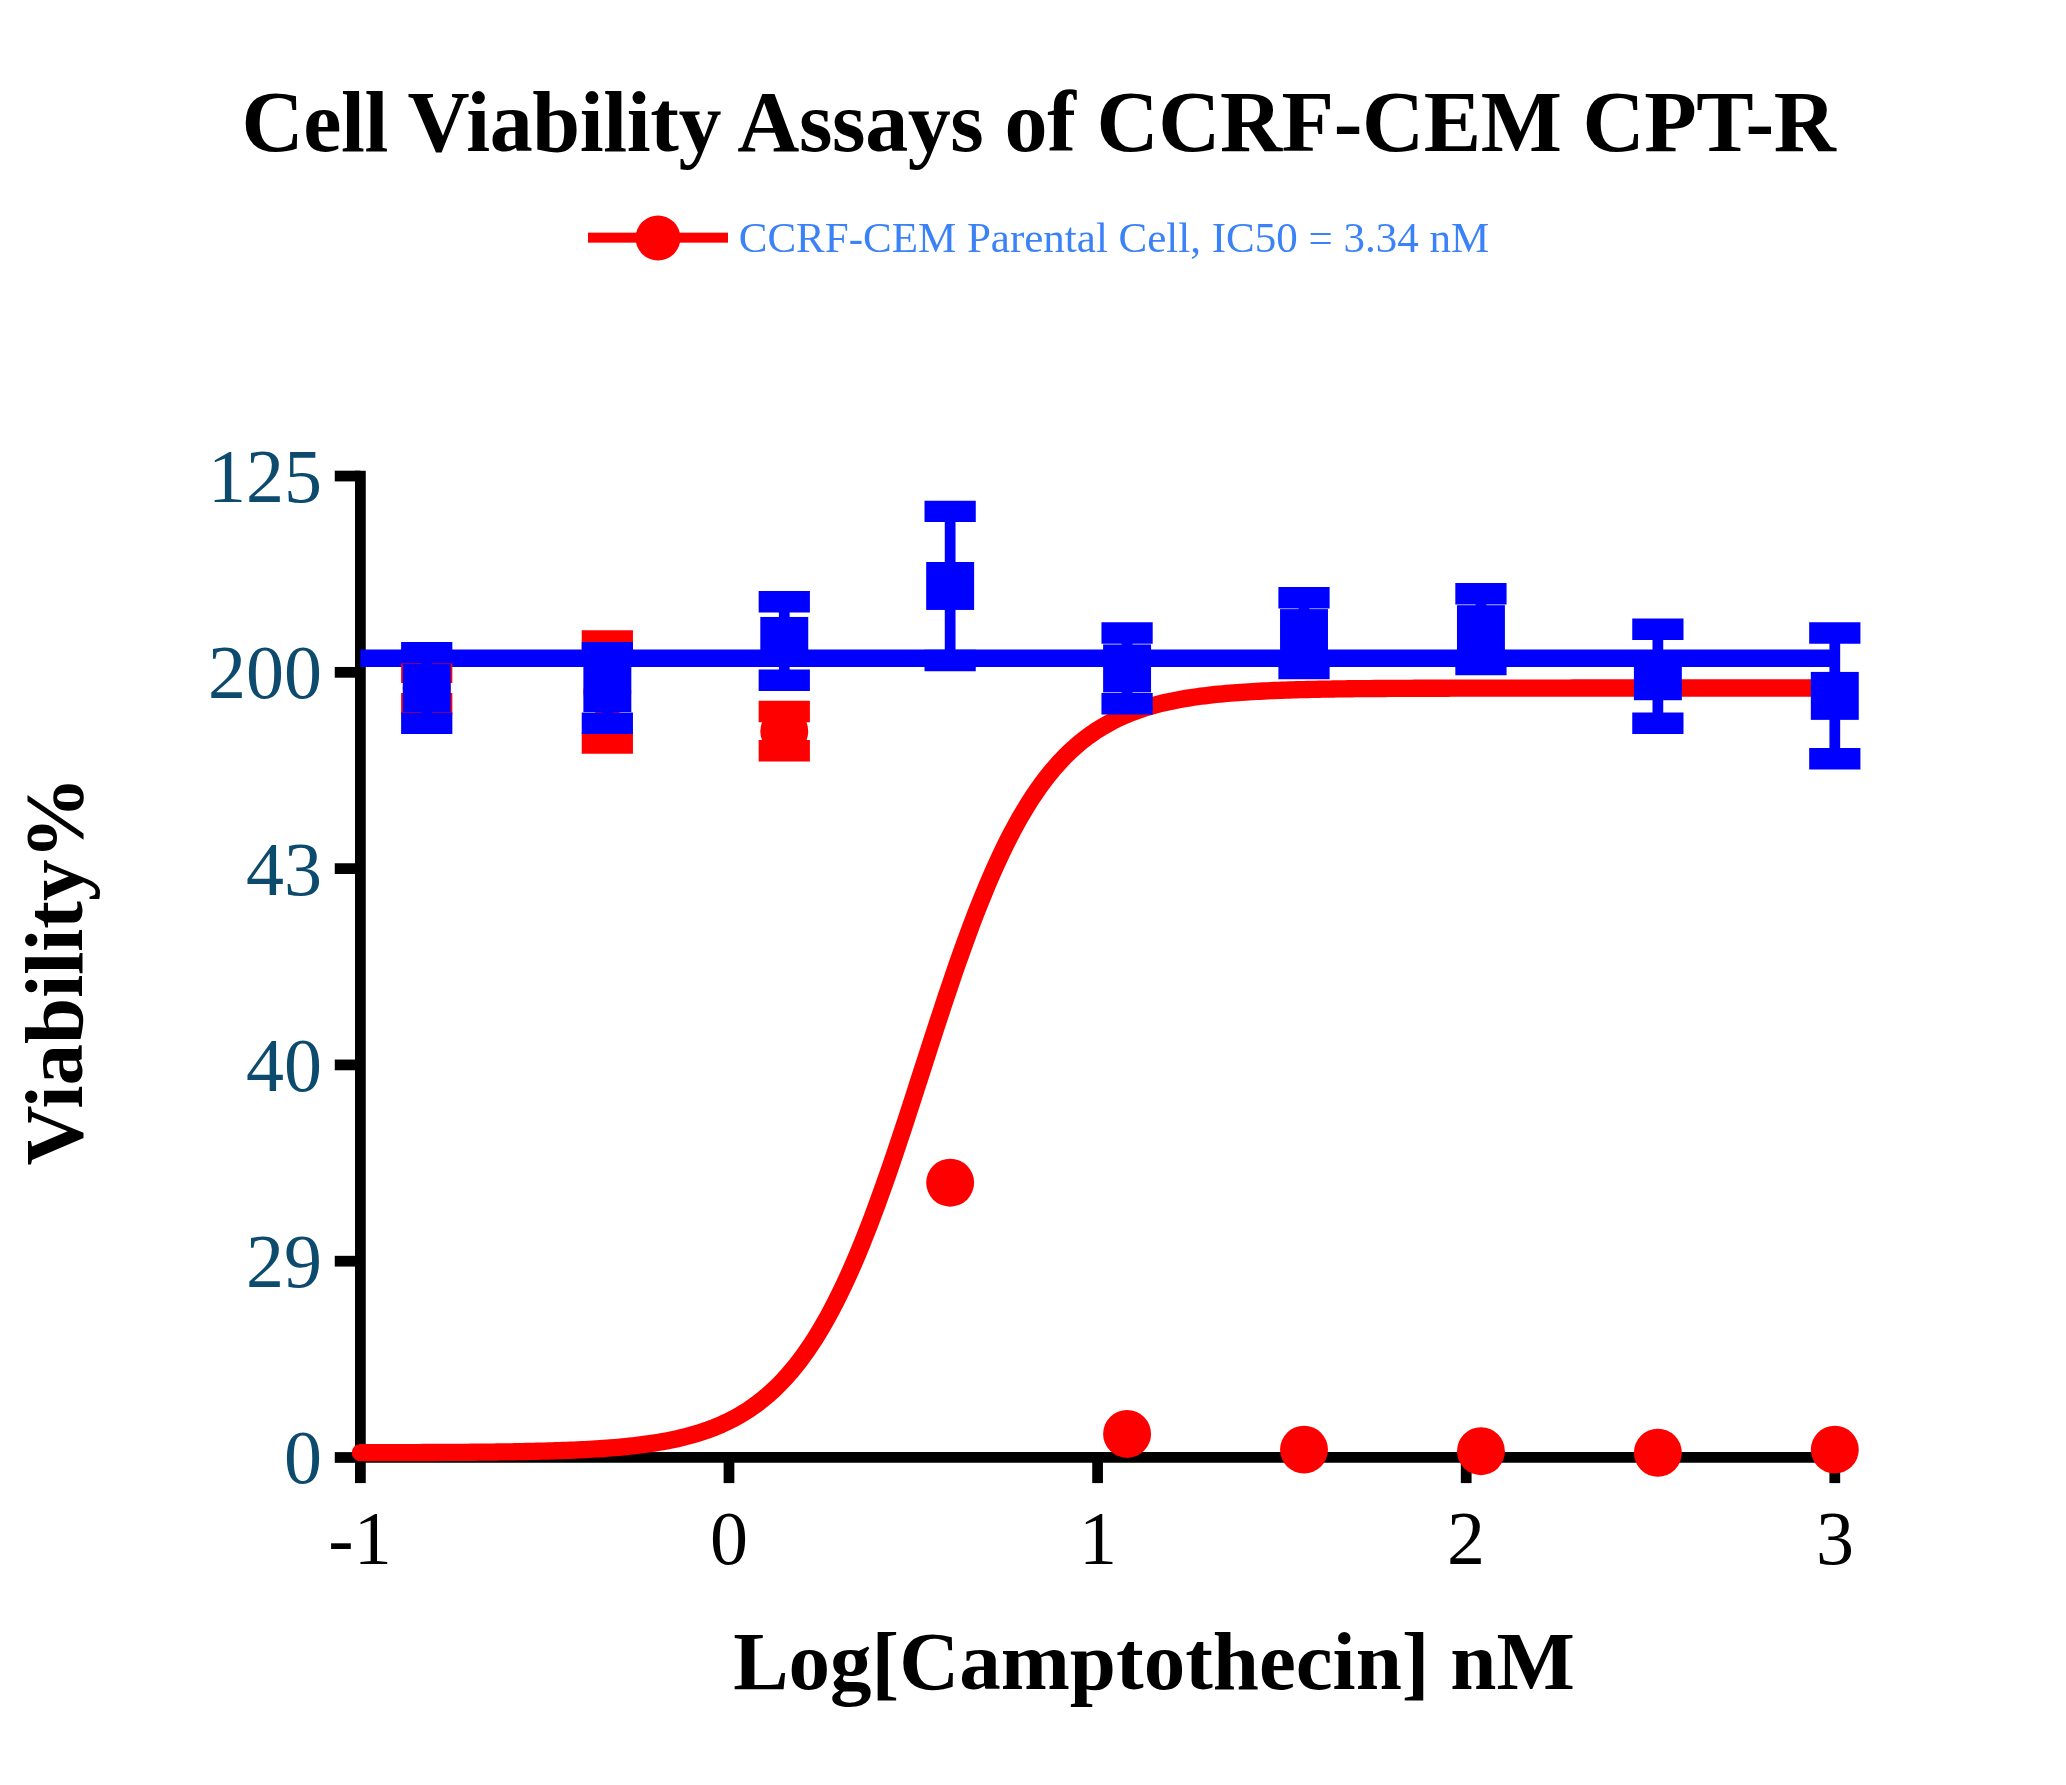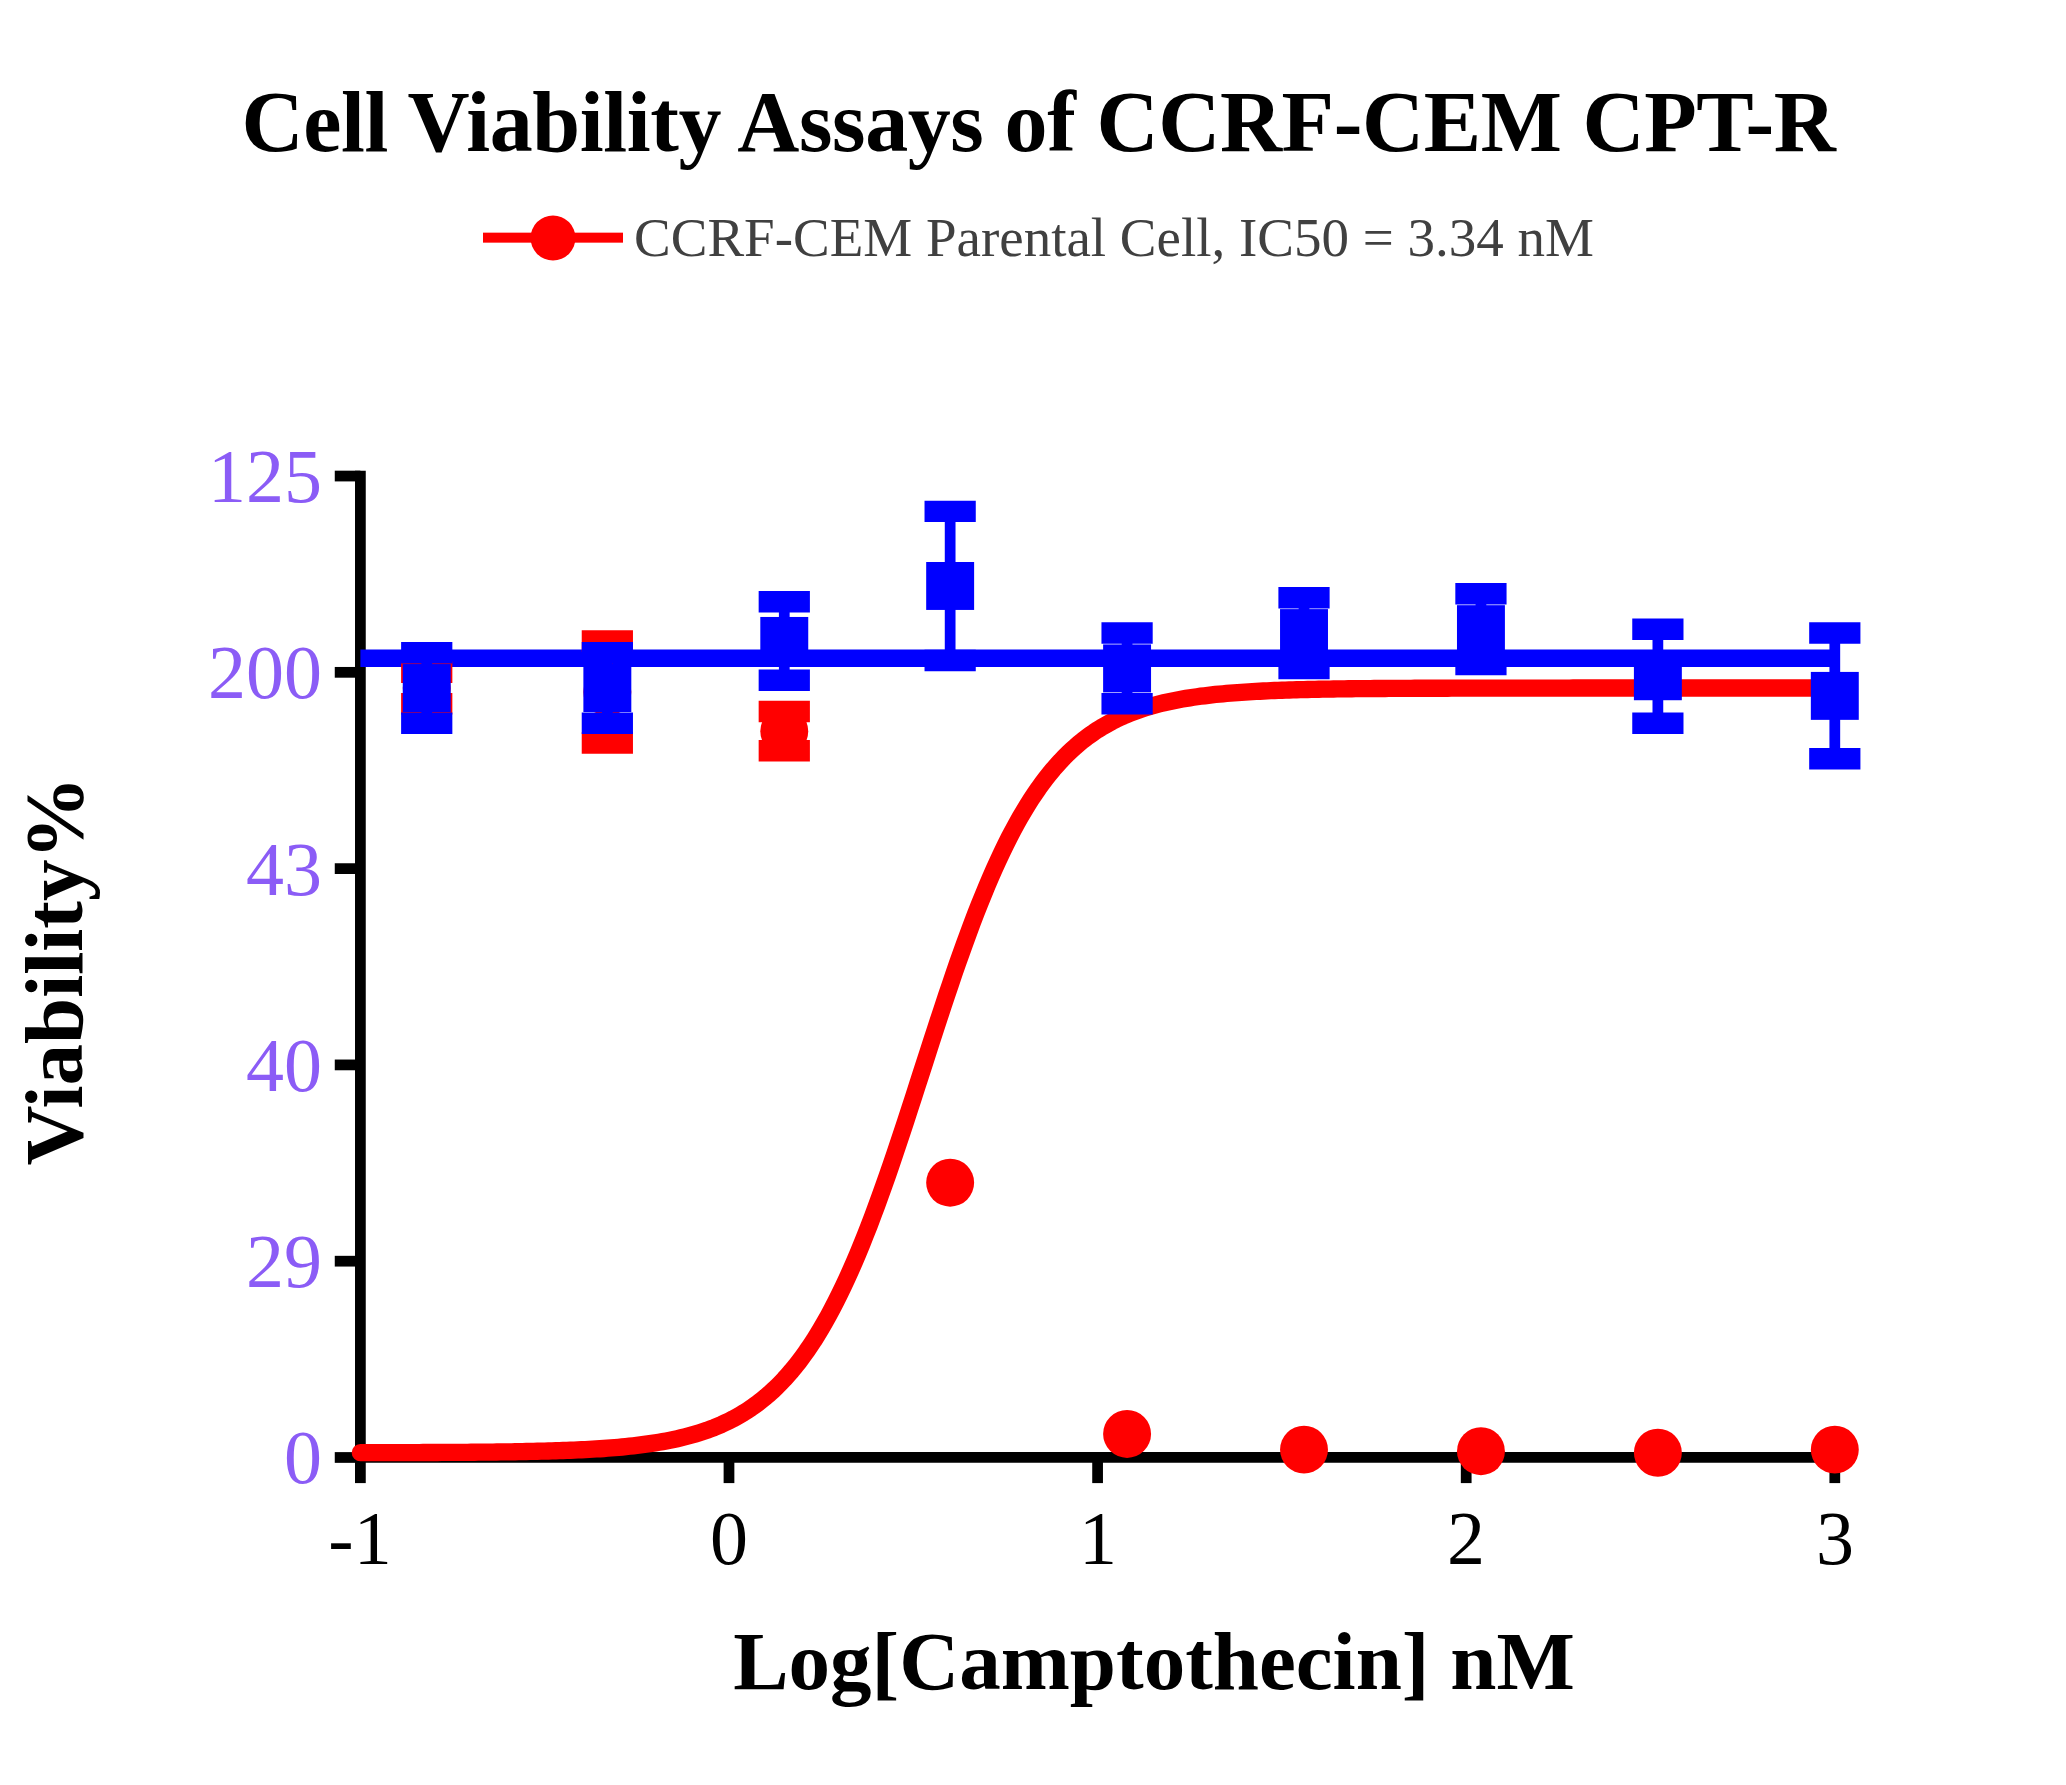--- a/index.html
+++ b/index.html
@@ -73,22 +73,22 @@
   }
   .legend-marker-square {
     position: absolute;
     left: 50%;
     top: 50%;
     transform: translate(-50%, -50%);
     width: 45px;
     height: 45px;
   }
   .legend-label {
-    font-size: 55px;
-    color: #404040;
+    font-size: 43px;
+    color: #3b82f6;
     margin-left: 11px;
     white-space: nowrap;
     line-height: 1;
   }
   .ylabel {
     position: absolute;
     left: 54px;
     top: 971px;
     transform: translate(-50%, -50%) rotate(-90deg);
     transform-origin: center center;
@@ -110,21 +110,21 @@
     white-space: nowrap;
     line-height: 1;
     padding-left: 231px;
     box-sizing: border-box;
   }
   .ytick-label {
     position: absolute;
     right: 0;
     transform: translateY(-50%);
     font-size: 76px;
-    color: #8b5cf6;
+    color: #0c4a6e;
     line-height: 1;
     white-space: nowrap;
   }
   .ytick-wrap {
     position: absolute;
     left: 124px;
     width: 198px;
     top: 0;
     height: 1786px;
   }

